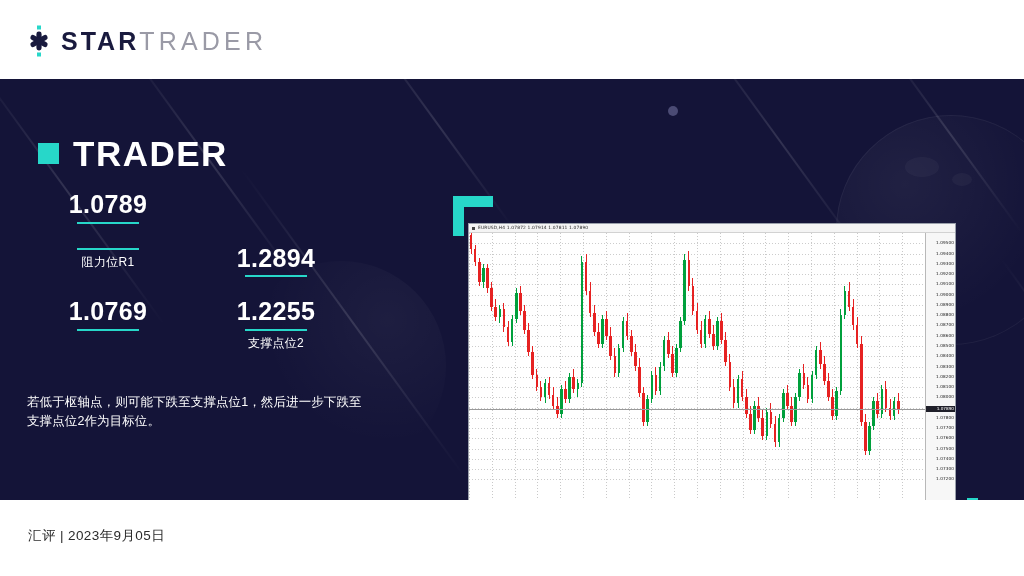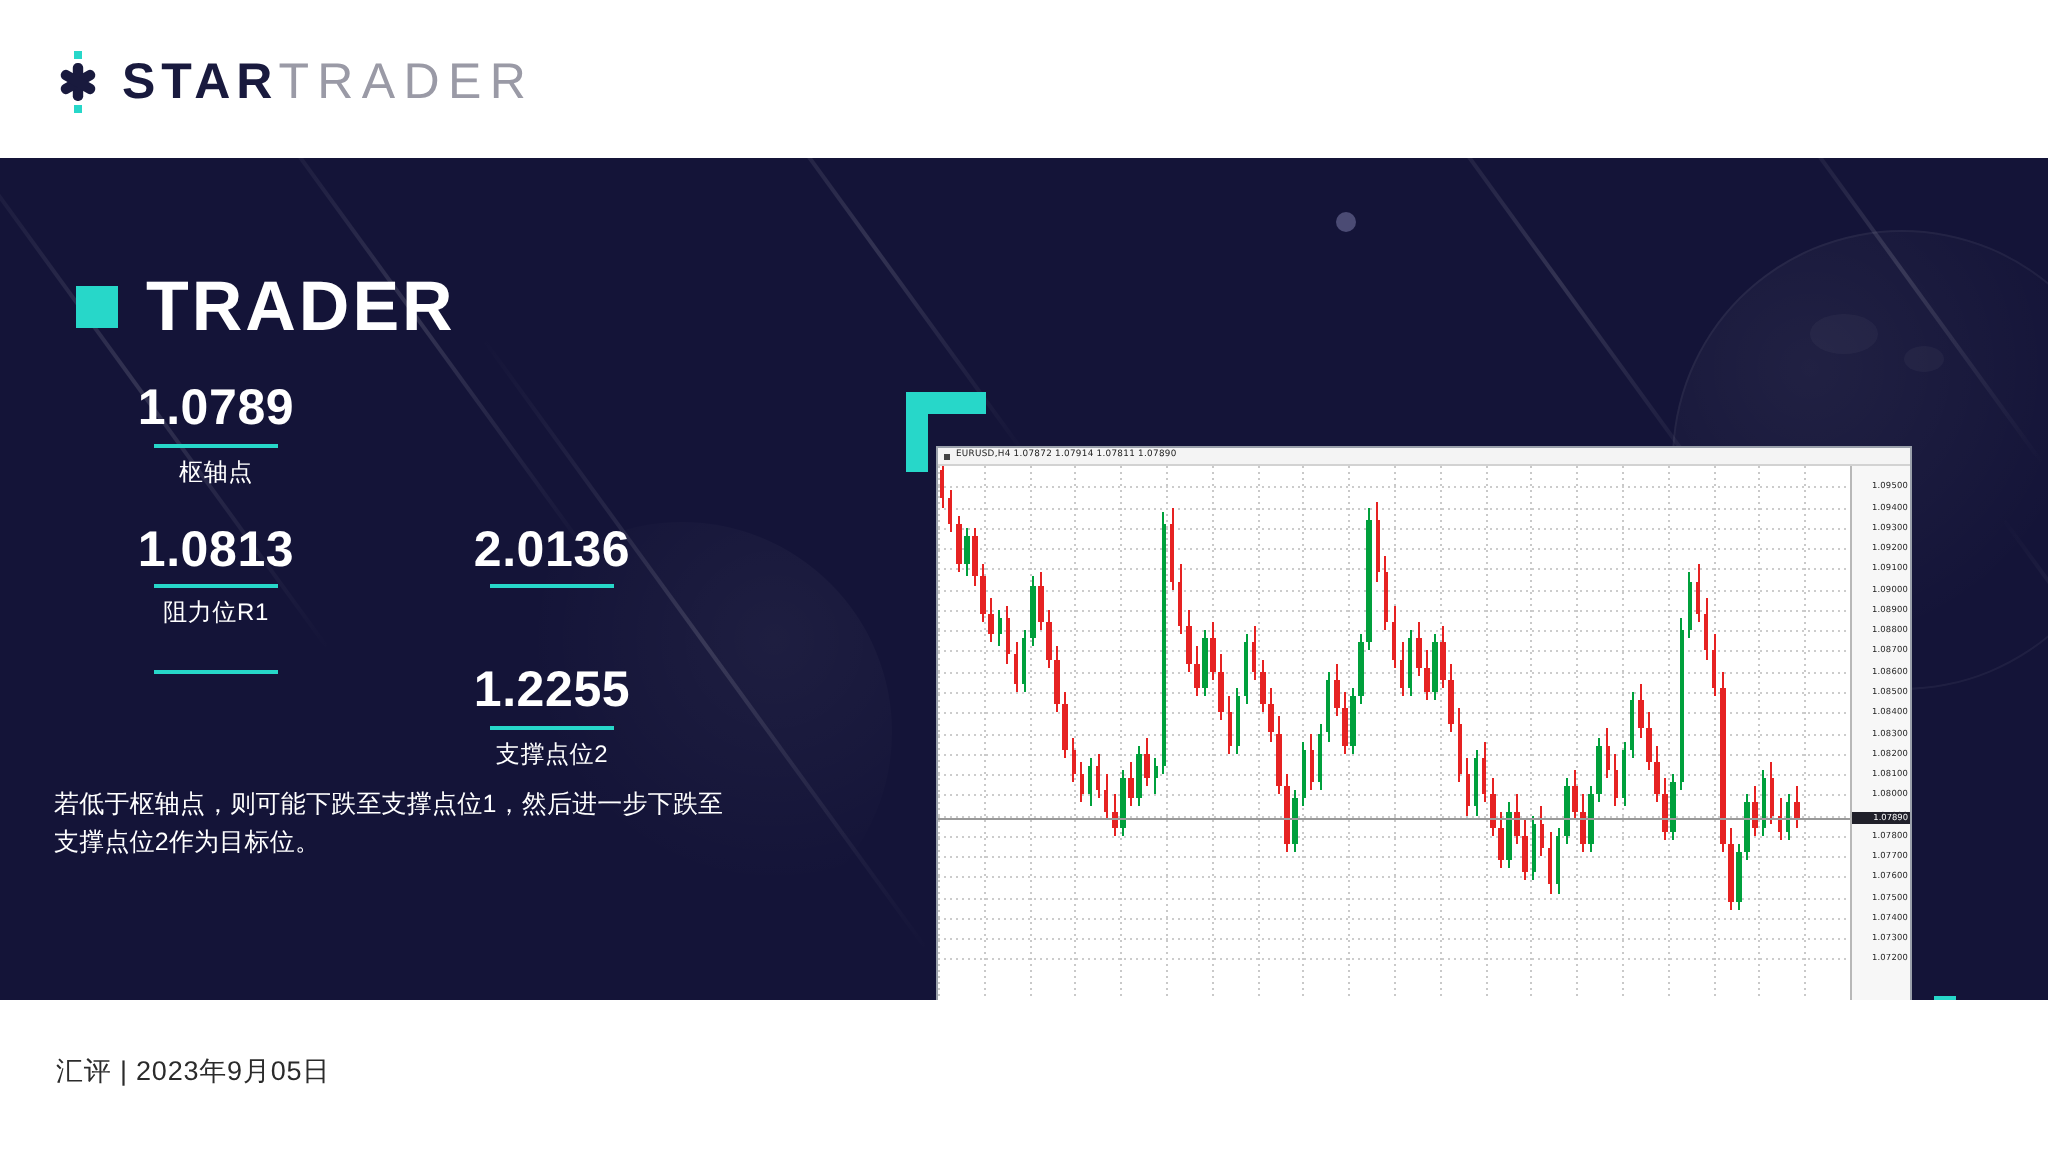--- a/index.html
+++ b/index.html
@@ -295,37 +295,36 @@
   <div class="title-row">
     <span class="title-square"></span>
     <span class="title-text">TRADER</span>
   </div>
 
   <div class="levels">
     <div class="lvl-row">
       <div class="lvl lvl-pivot">
         <div class="lvl-val">1.0789</div>
         <div class="lvl-rule"></div>
-        <div class="lvl-lab">枢轴点</div>
       </div>
     </div>
     <div class="lvl-row lvl-row-2">
       <div class="lvl lvl-col">
-        <div class="lvl-val">1.0813</div>
         <div class="lvl-rule"></div>
         <div class="lvl-lab">阻力位R1</div>
       </div>
       <div class="lvl-gap"></div>
       <div class="lvl lvl-col">
-        <div class="lvl-val">2.0136</div>
+        <div class="lvl-val">1.2894</div>
         <div class="lvl-rule"></div>
       </div>
     </div>
     <div class="lvl-row lvl-row-3">
       <div class="lvl lvl-col">
+        <div class="lvl-val">1.0769</div>
         <div class="lvl-rule"></div>
       </div>
       <div class="lvl-gap"></div>
       <div class="lvl lvl-col">
         <div class="lvl-val">1.2255</div>
         <div class="lvl-rule"></div>
         <div class="lvl-lab">支撑点位2</div>
       </div>
     </div>
   </div>

